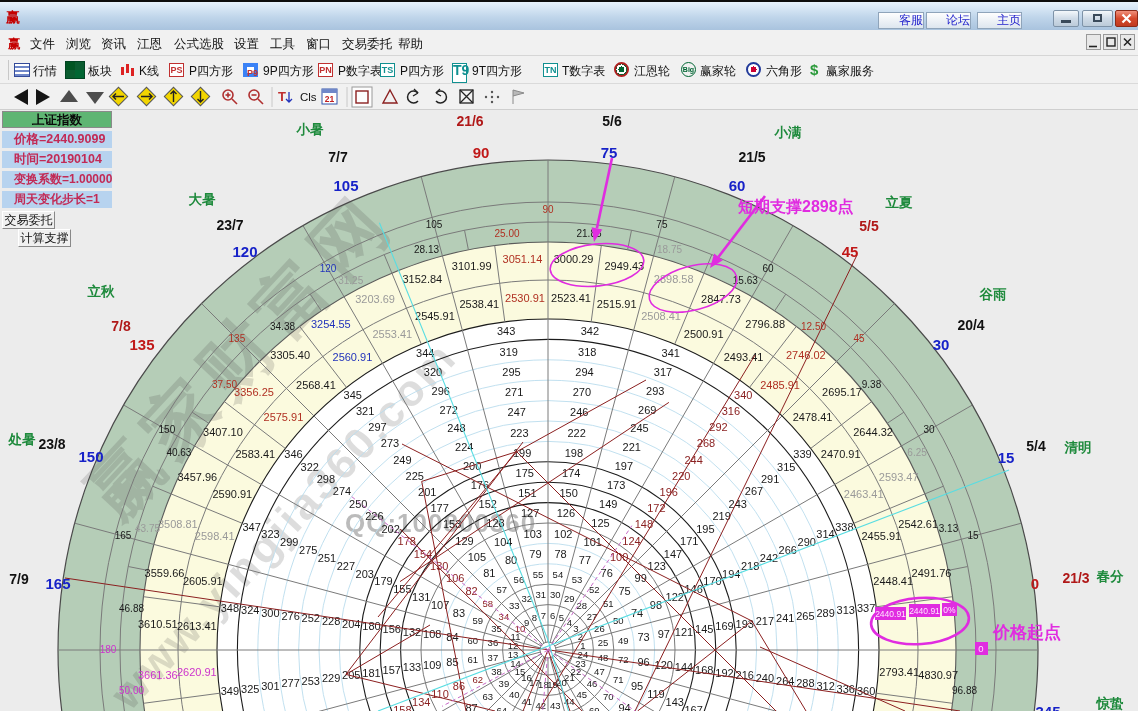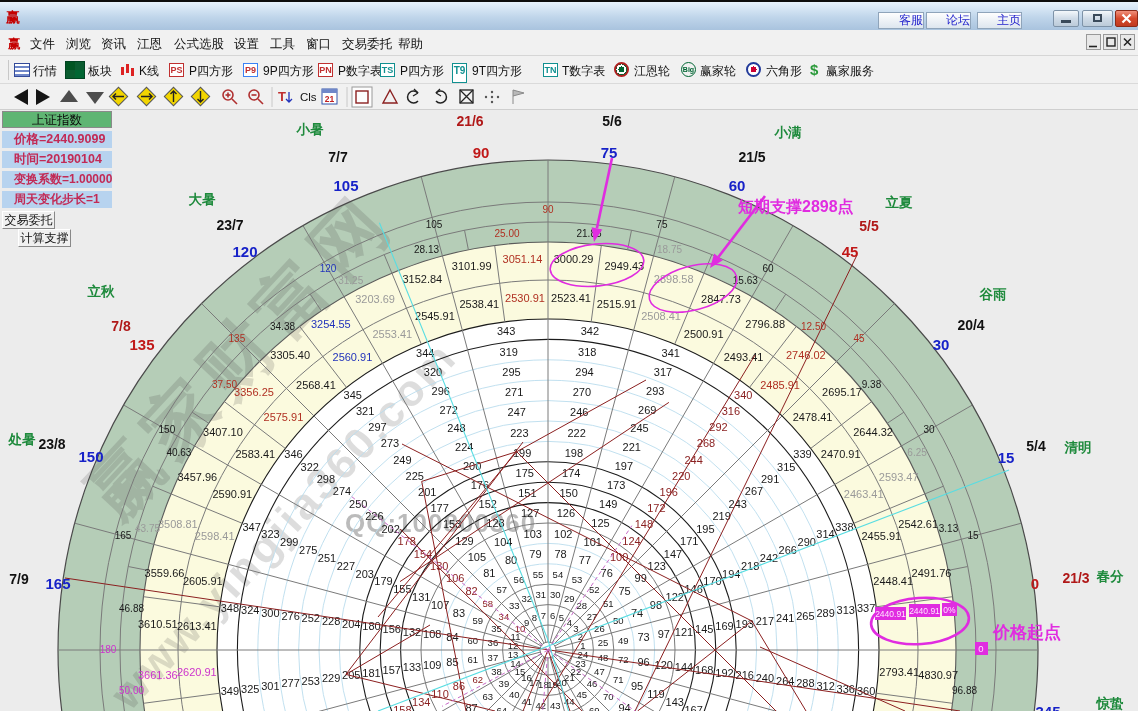--- a/index.html
+++ b/index.html
@@ -7,21 +7,21 @@
 #titlebar .ico{position:absolute;left:6px;top:7px;color:#c40000;font-weight:bold;font-size:14px}
 #titlebar .cap{position:absolute;left:26px;top:8px;color:#101820;font-size:12.5px}
 .tbtn{position:absolute;top:10px;height:17px;background:linear-gradient(#fefefe,#dde6ef);border:1px solid #8fa4ba;color:#2222cc;font-size:12px;text-align:right;line-height:15px}
 .wbtn{position:absolute;top:8px;height:17px;border:1px solid #7e93a8;border-radius:2px;background:linear-gradient(#f4f8fb,#cfdbe7 50%,#bccbd9);text-align:center;color:#333;font-size:10px;line-height:14px}
 #menubar{position:absolute;left:0;top:30px;width:1138px;height:26px;background:#f1f1f1;border-bottom:1px solid #d6d6d6}
 .mitem{position:absolute;top:6px;font-size:12.5px;color:#111}
 #toolbar1{position:absolute;left:0;top:56px;width:1138px;height:28px;background:#f1f1f1;border-bottom:1px solid #dadada}
 #toolbar2{position:absolute;left:0;top:84px;width:1138px;height:26px;background:#f1f1f1;border-bottom:1px solid #cfcfcf}
 .tlab{position:absolute;top:7px;font-size:12px;color:#111}
 #panel{position:absolute;left:2px;top:111px;width:110px}
-#panel .hd{height:17px;background:#5fb573;border:1px solid #8a8a8a;color:#0a0a0a;font-size:12.5px;font-weight:normal;text-align:center;line-height:16px}
+#panel .hd{height:17px;background:#5fb573;border:1px solid #8a8a8a;color:#0a0a0a;font-size:12.5px;font-weight:bold;text-align:center;line-height:16px}
 #panel .rw{height:17px;margin-top:3px;background:#b7d3ef;color:#c22a55;font-size:12.5px;font-weight:bold;line-height:16px;padding-left:12px;white-space:nowrap}
 #panel .bts{margin-top:3px;height:18px}
 #panel .bt{float:left;width:53px;height:18px;background:#f0f0f0;border:1px solid #888;border-top-color:#fff;border-left-color:#fff;color:#111;font-size:12px;text-align:center;line-height:16px;white-space:nowrap;overflow:hidden}
 svg text{font-family:"Liberation Sans",sans-serif}
 </style></head>
 <body>
 <svg width="1138" height="711" viewBox="0 0 1138 711" style="position:absolute;left:0;top:0">
 <rect x="0" y="110" width="1138" height="601" fill="#ececec"></rect>
 <circle cx="548.0" cy="650.0" r="490" fill="#b5cdb7"></circle>
 <circle cx="548.0" cy="650.0" r="408" fill="#fbfade"></circle>
@@ -586,27 +586,27 @@
  <span style="position:absolute;left:66px;top:6px;width:18px;height:16px;background:conic-gradient(#0a5c30 0 25%,#063 25% 50%,#0a5c30 50% 75%,#052 75%);outline:1px solid #042"></span>
  <span class="tlab" style="left:88px">板块</span>
  <span style="position:absolute;left:120px;top:7px;width:15px;height:14px">
       <span style="position:absolute;left:1px;top:4px;width:3px;height:8px;background:#d22"></span>
       <span style="position:absolute;left:6px;top:1px;width:3px;height:9px;background:#d22"></span>
       <span style="position:absolute;left:11px;top:5px;width:3px;height:8px;background:#d22"></span>
     </span>
  <span class="tlab" style="left:139px">K线</span>
  <span style="position:absolute;left:169px;top:7px;width:15px;height:14px;border:1px solid #c03030;color:#c03030;font-size:9px;font-weight:bold;text-align:center;line-height:13px;background:#fff">PS</span>
  <span class="tlab" style="left:189px">P四方形</span>
- <span style="position:absolute;left:243px;top:7px;width:15px;height:14px;border:1px solid #3b82f6;color:#c03030;font-size:9px;font-weight:bold;text-align:center;line-height:13px;background:#fff">P9</span>
+ <span style="position:absolute;left:243px;top:7px;width:15px;height:14px;border:4px solid #3b82f6;color:#c03030;font-size:9px;font-weight:bold;text-align:center;line-height:13px;background:#fff">P9</span>
  <span class="tlab" style="left:263px">9P四方形</span>
  <span style="position:absolute;left:318px;top:7px;width:15px;height:14px;border:1px solid #c03030;color:#c03030;font-size:9px;font-weight:bold;text-align:center;line-height:13px;background:#fff">PN</span>
  <span class="tlab" style="left:338px">P数字表</span>
  <span style="position:absolute;left:380px;top:7px;width:15px;height:14px;border:1px solid #109090;color:#109090;font-size:9px;font-weight:bold;text-align:center;line-height:13px;background:#fff">TS</span>
  <span class="tlab" style="left:400px">P四方形</span>
- <span style="position:absolute;left:452px;top:7px;width:15px;height:20px;border:1px solid #109090;color:#109090;font-size:10px;font-weight:bold;text-align:center;line-height:13px;background:#fff">T9</span>
+ <span style="position:absolute;left:452px;top:7px;width:15px;height:20px;border:1px solid #109090;color:#109090;font-size:14px;font-weight:bold;text-align:center;line-height:13px;background:#fff">T9</span>
  <span class="tlab" style="left:472px">9T四方形</span>
  <span style="position:absolute;left:543px;top:7px;width:15px;height:14px;border:1px solid #109090;color:#109090;font-size:9px;font-weight:bold;text-align:center;line-height:13px;background:#fff">TN</span>
  <span class="tlab" style="left:562px">T数字表</span>
  <span style="position:absolute;left:614px;top:6px;width:15px;height:15px;border-radius:50%;border:2px solid #b02020;background:radial-gradient(circle,#063 0 3px,#fff 3px 5px,#063 5px)"></span>
  <span class="tlab" style="left:634px">江恩轮</span>
  <span style="position:absolute;left:681px;top:6px;width:15px;height:15px;border-radius:50%;border:1px solid #063;color:#063;font-size:7px;font-weight:bold;text-align:center;line-height:14px">Big</span>
  <span class="tlab" style="left:700px">赢家轮</span>
  <span style="position:absolute;left:746px;top:6px;width:15px;height:15px;border-radius:50%;border:2px solid #223a9a;background:radial-gradient(circle,#c03 0 3px,#fff 3px)"></span>
  <span class="tlab" style="left:766px">六角形</span>
  <span style="position:absolute;left:810px;top:5px;color:#2a9a3a;font-size:15px;font-weight:bold">$</span>

